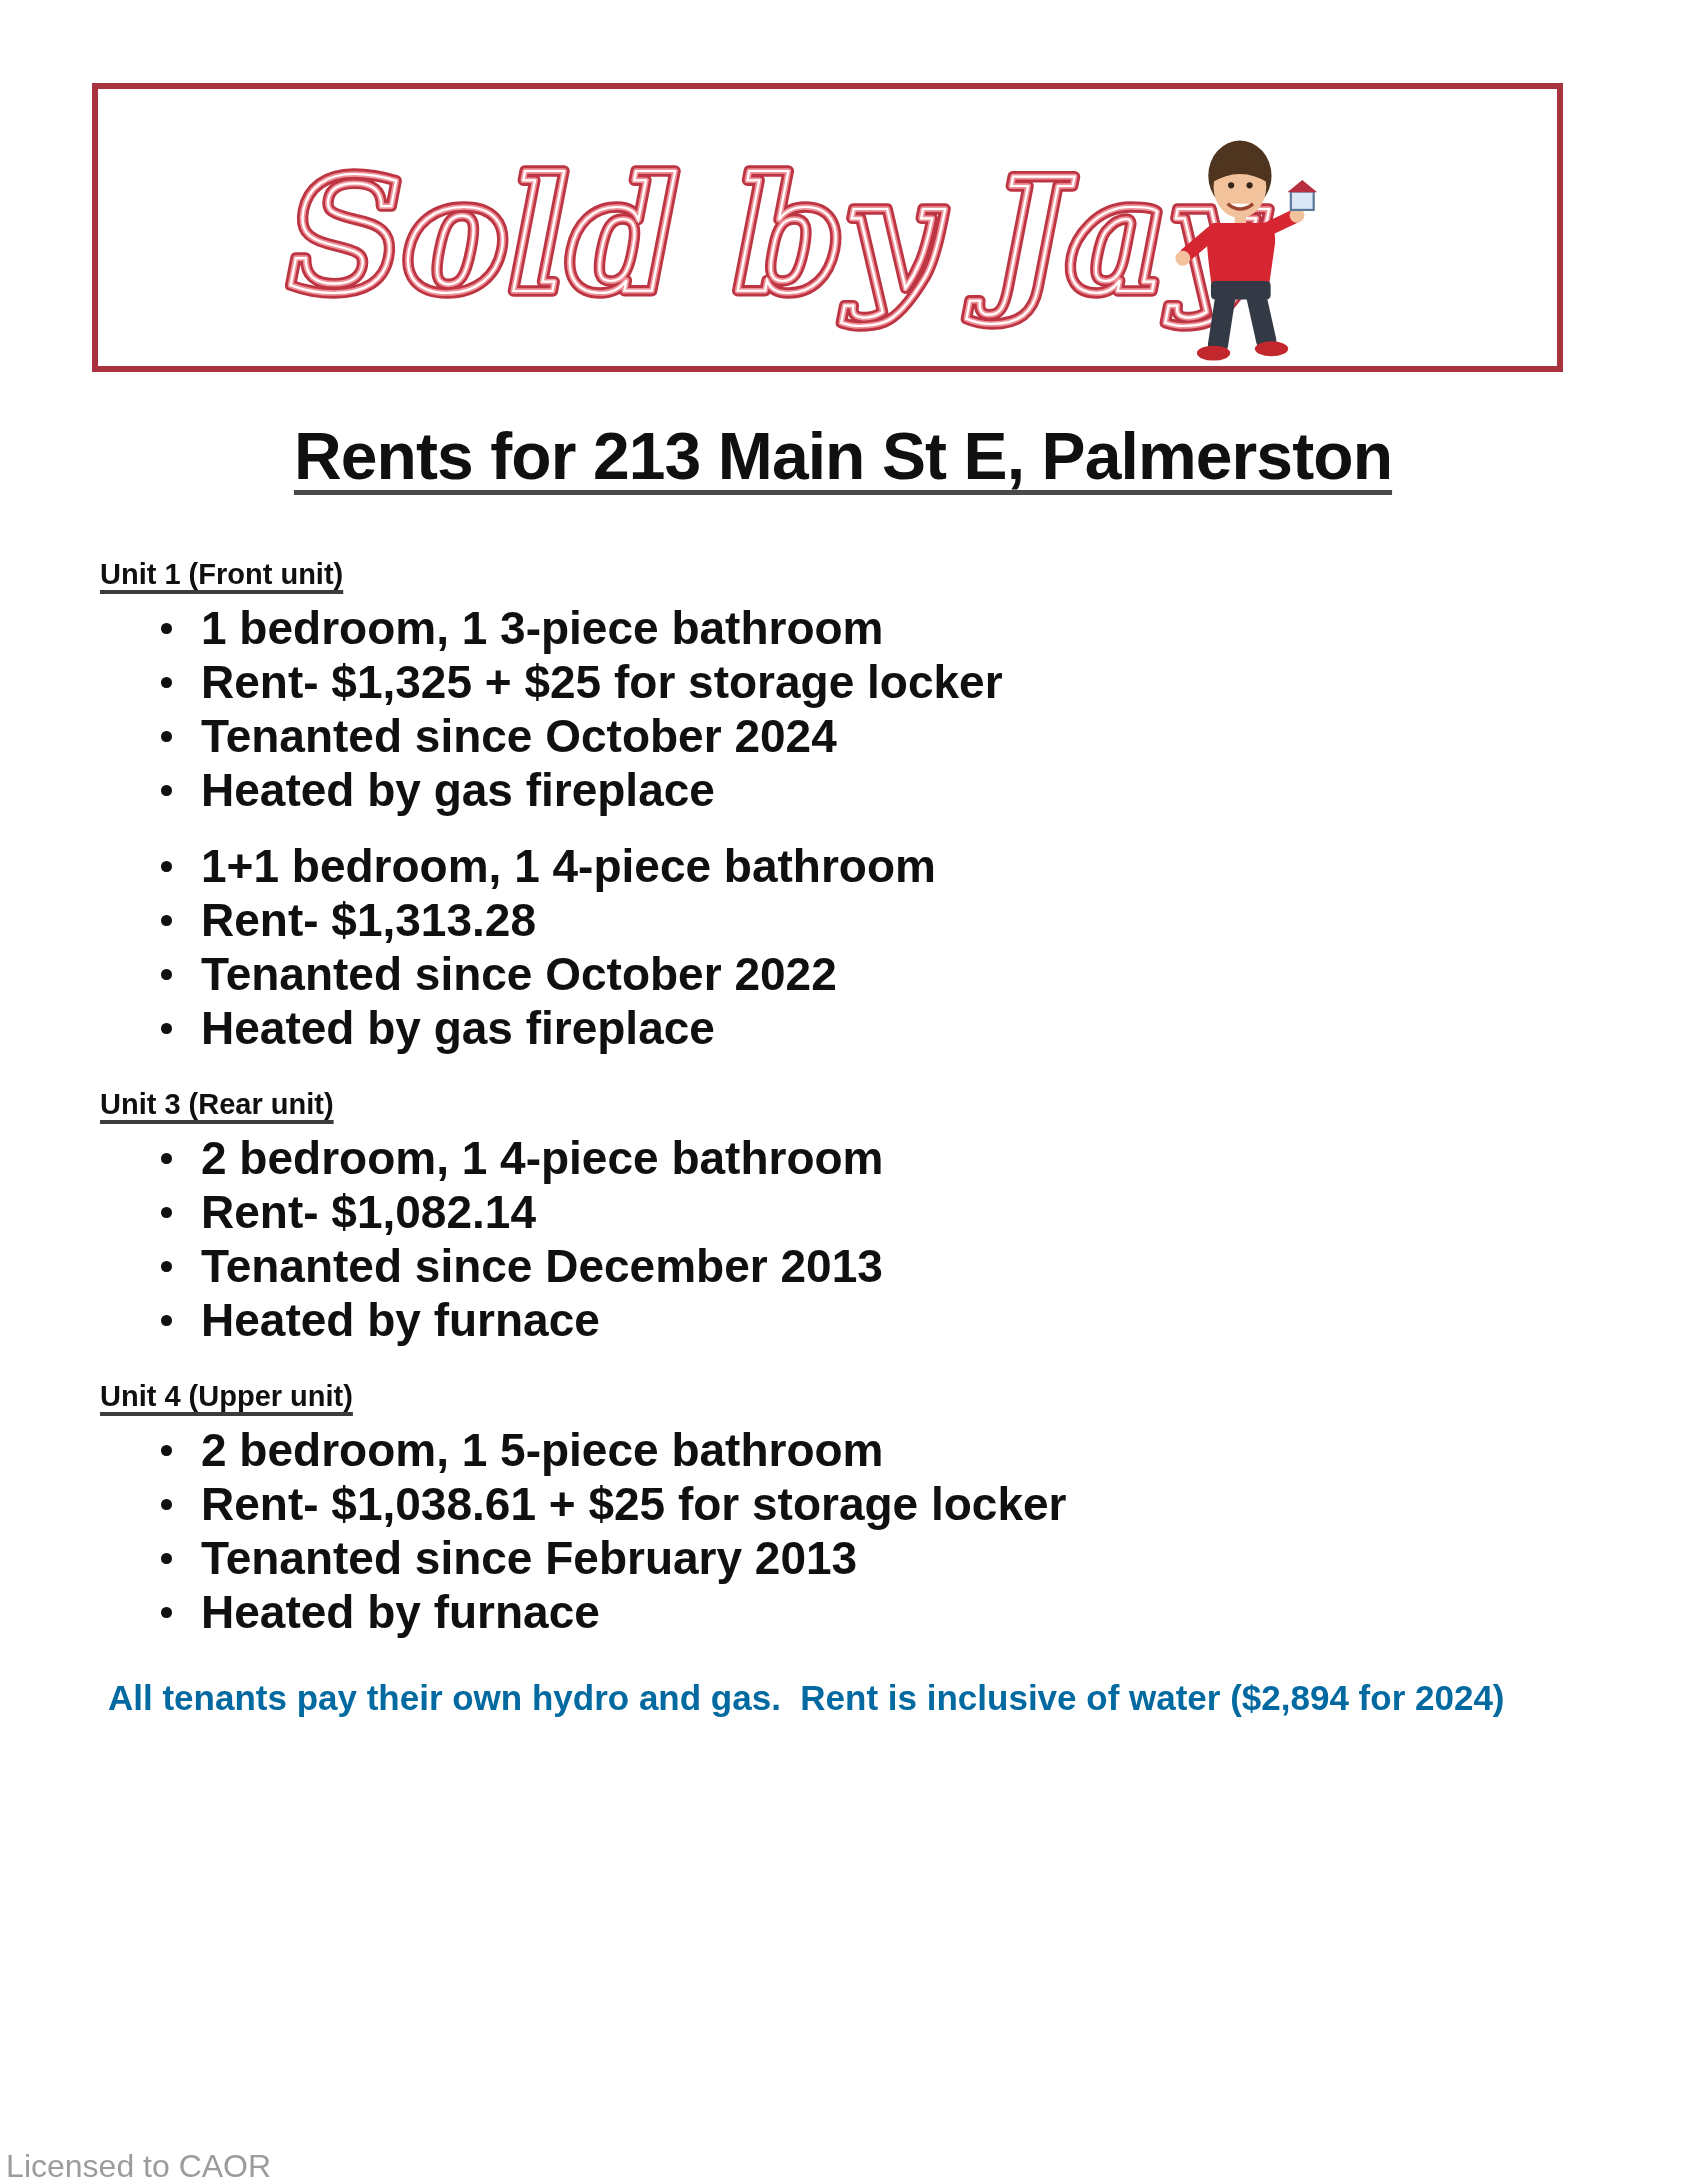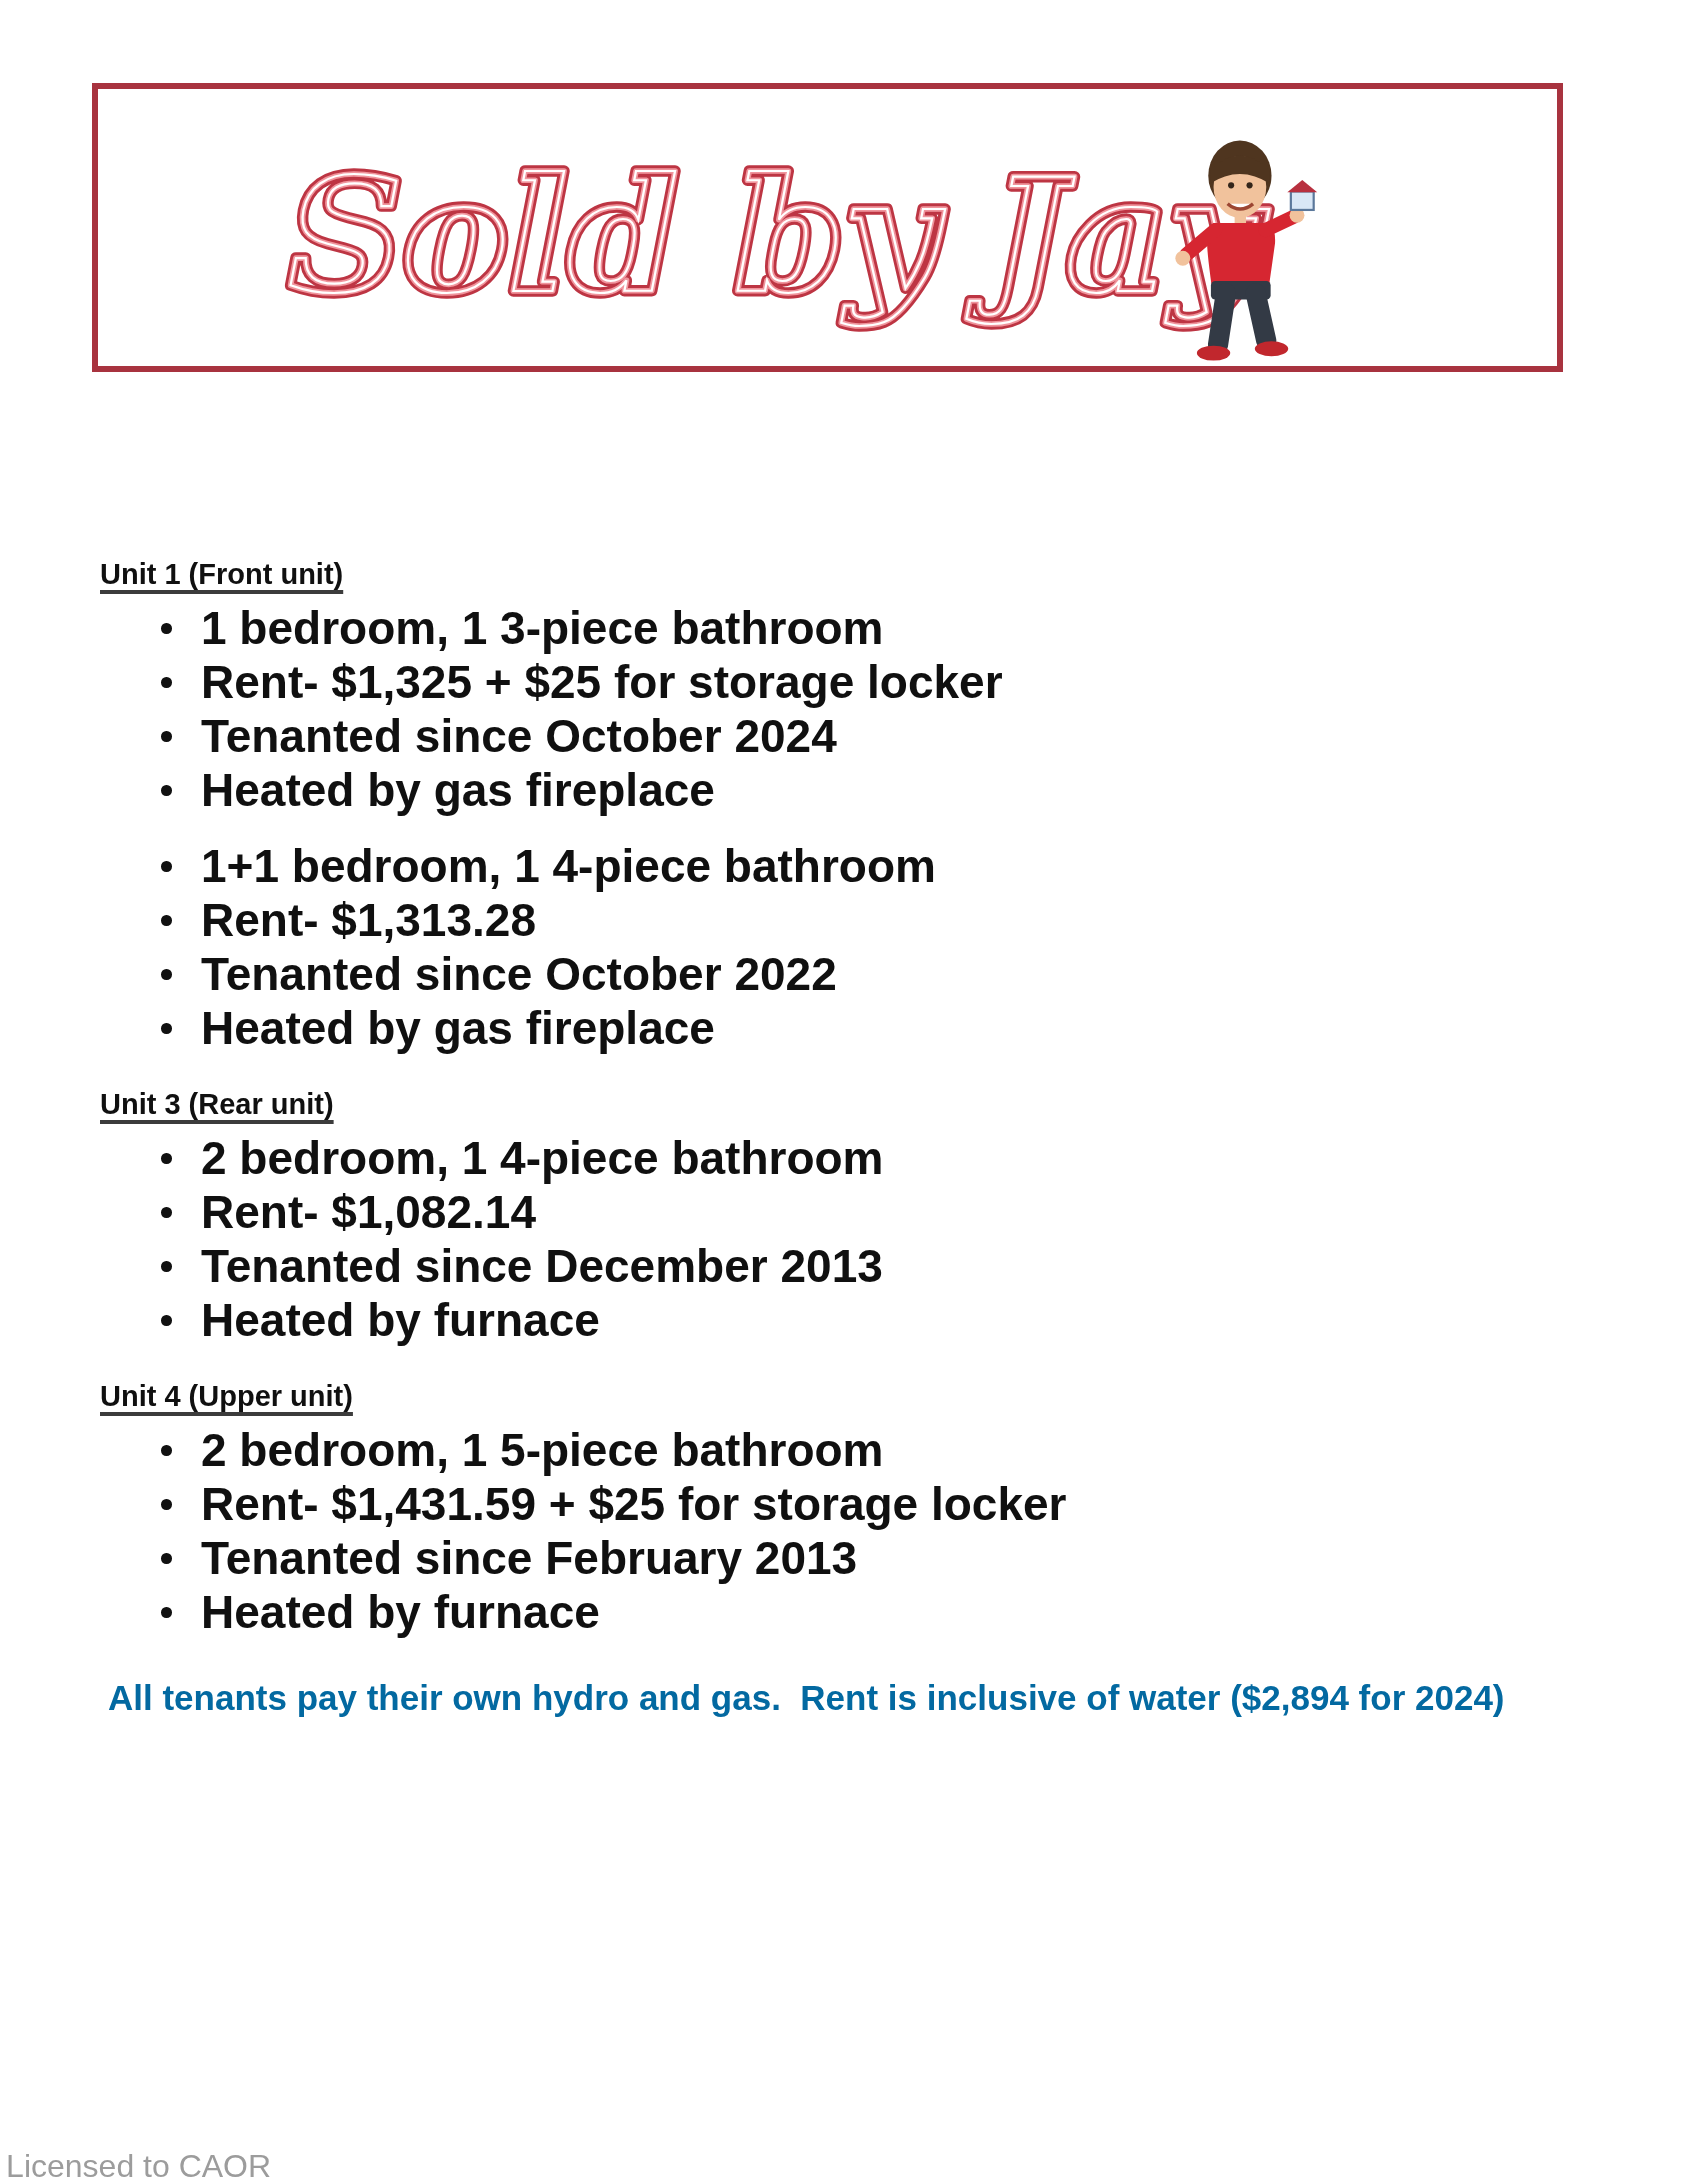--- a/index.html
+++ b/index.html
@@ -164,20 +164,21 @@
 
         <path d="M128,350 L110,468" stroke="#333a45" stroke-width="46" stroke-linecap="round" fill="none"></path>
         <path d="M196,350 L220,458" stroke="#333a45" stroke-width="46" stroke-linecap="round" fill="none"></path>
 
         <ellipse cx="100" cy="486" rx="38" ry="17" fill="#c1272d"></ellipse>
         <ellipse cx="232" cy="476" rx="38" ry="17" fill="#c1272d"></ellipse>
       </g>
     </svg>
   </div>
 
+  <h1 class="doc-title">Rents for 213 Main St E, Palmerston</h1>
 
   <div class="content">
 
     <section class="unit-section">
       <h2 class="unit-heading">Unit 1 (Front unit)</h2>
       <ul class="unit-list">
         <li><span class="bullet-dot"></span><span>1 bedroom, 1 3-piece bathroom</span></li>
         <li><span class="bullet-dot"></span><span>Rent- $1,325 + $25 for storage locker</span></li>
         <li><span class="bullet-dot"></span><span>Tenanted since October 2024</span></li>
         <li><span class="bullet-dot"></span><span>Heated by gas fireplace</span></li>
@@ -200,21 +201,21 @@
         <li><span class="bullet-dot"></span><span>Rent- $1,082.14</span></li>
         <li><span class="bullet-dot"></span><span>Tenanted since December 2013</span></li>
         <li><span class="bullet-dot"></span><span>Heated by furnace</span></li>
       </ul>
     </section>
 
     <section class="unit-section">
       <h2 class="unit-heading">Unit 4 (Upper unit)</h2>
       <ul class="unit-list">
         <li><span class="bullet-dot"></span><span>2 bedroom, 1 5-piece bathroom</span></li>
-        <li><span class="bullet-dot"></span><span>Rent- $1,431.59 + $25 for storage locker</span></li>
+        <li><span class="bullet-dot"></span><span>Rent- $1,038.61 + $25 for storage locker</span></li>
         <li><span class="bullet-dot"></span><span>Tenanted since February 2013</span></li>
         <li><span class="bullet-dot"></span><span>Heated by furnace</span></li>
       </ul>
     </section>
 
     <p class="note">All tenants pay their own hydro and gas.  Rent is inclusive of water ($2,894 for 2024)</p>
   </div>
 
   <div class="license-footer">Licensed to CAOR</div>
 

